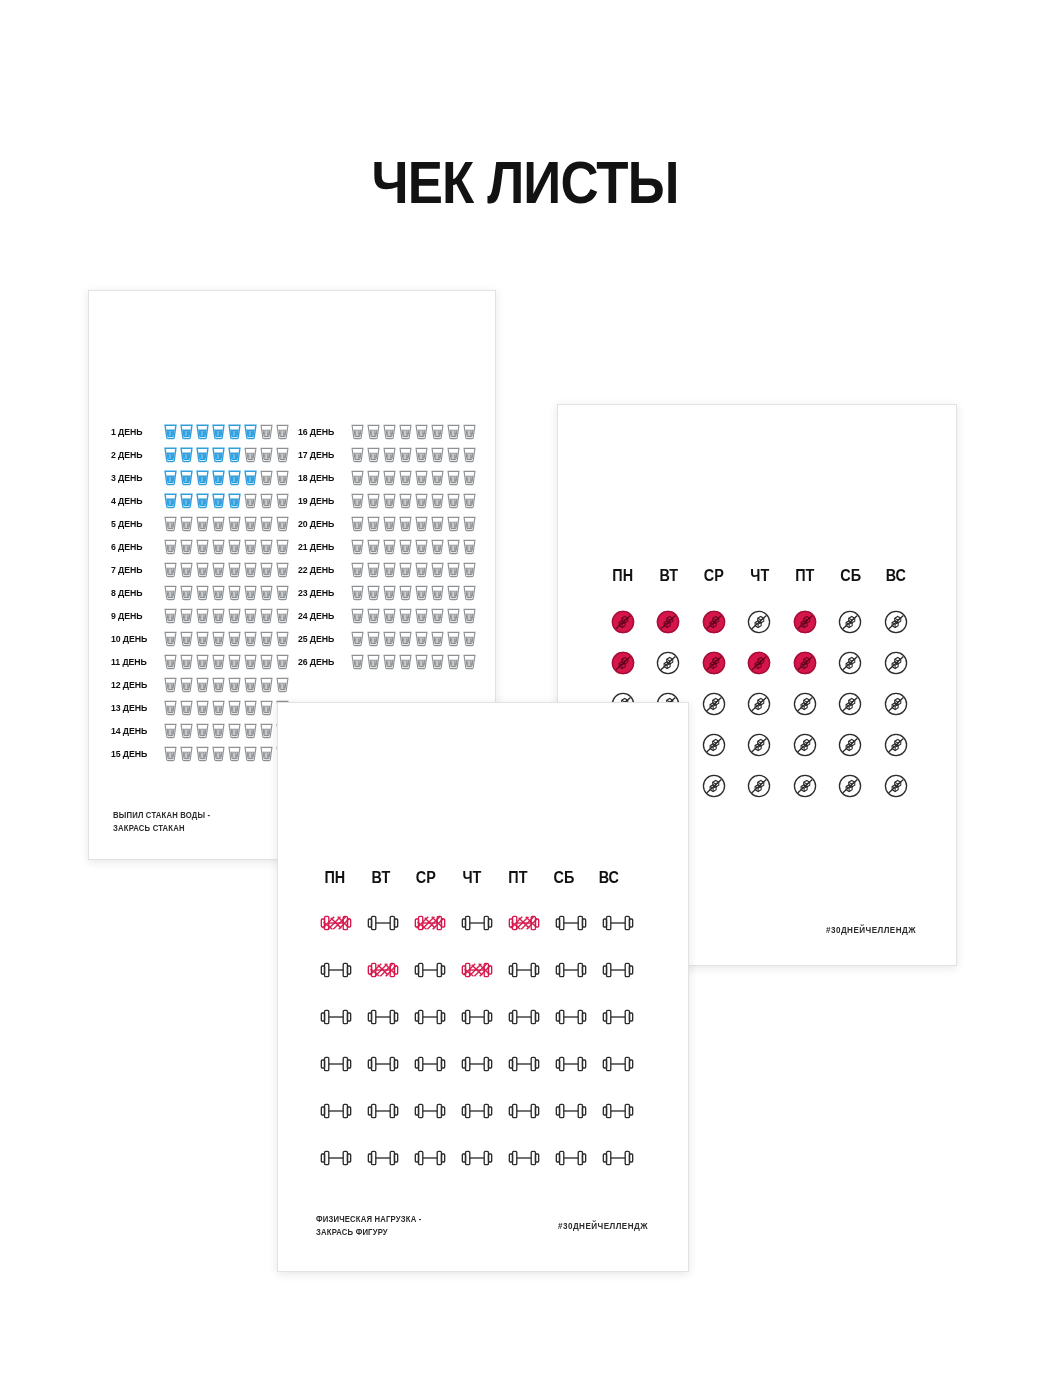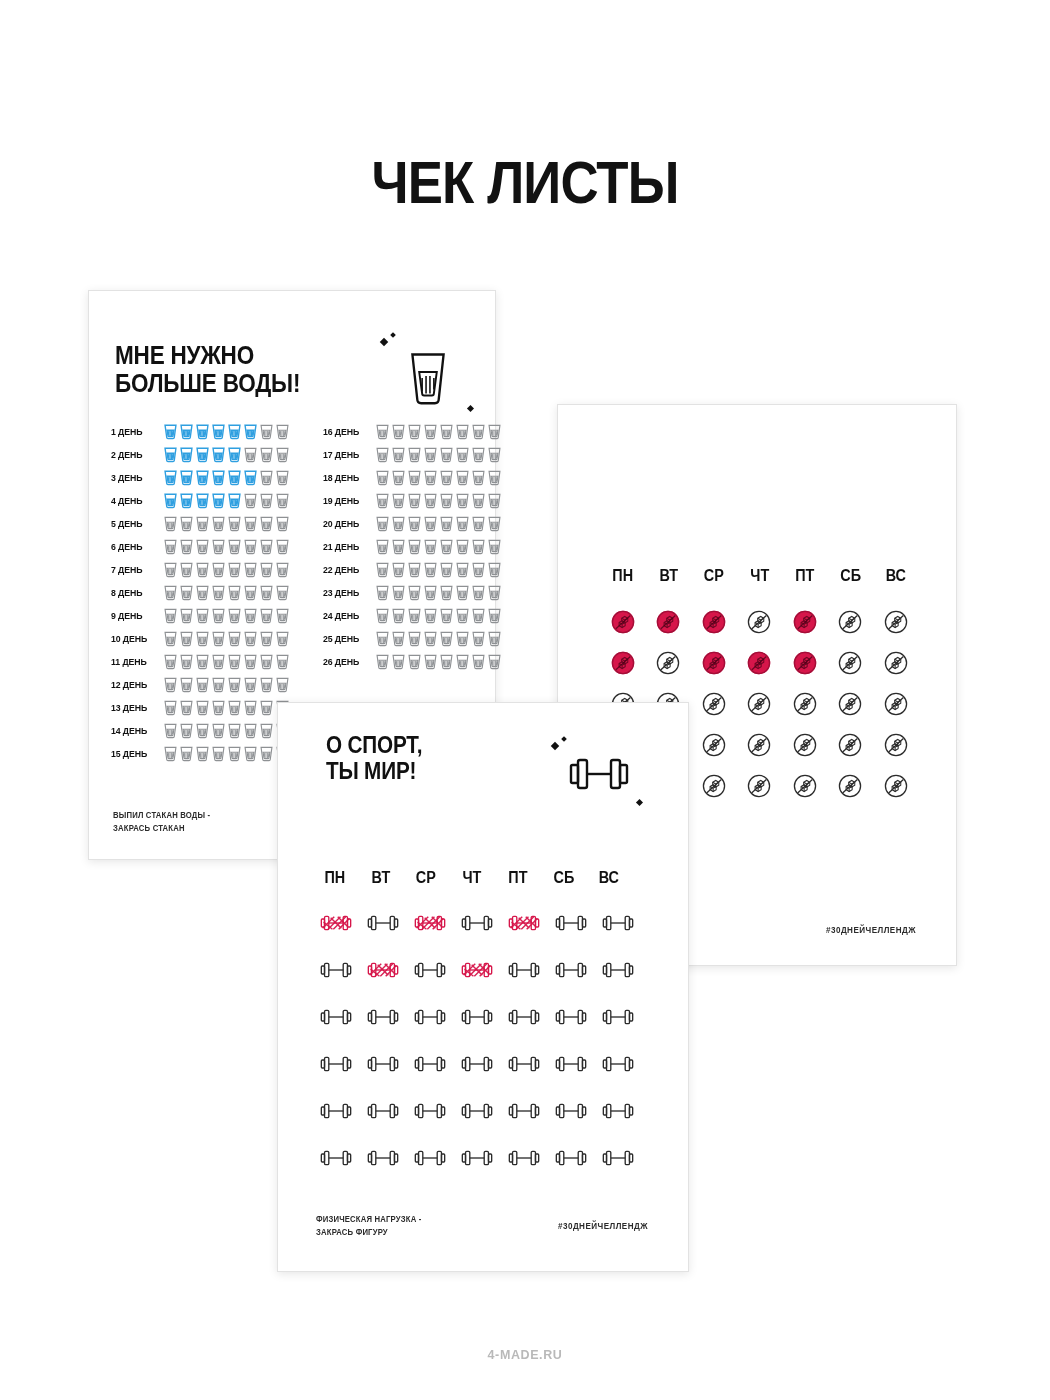--- a/index.html
+++ b/index.html
@@ -60,21 +60,21 @@
     transform: scaleX(0.9);
     transform-origin: left center;
     white-space: pre-line;
   }
 
   
   .spark { position: absolute; background: #111; }
 
   
   .water-title { font-size: 25px; }
-  .water-cols { position: absolute; top: 130px; left: 22px; display: flex; gap: 33px; }
+  .water-cols { position: absolute; top: 130px; left: 22px; display: flex; gap: 8px; }
   .water-col { display: flex; flex-direction: column; gap: 2px; }
   .water-row { display: flex; align-items: center; height: 21px; }
   .water-daylabel {
     width: 52px; text-align: left;
     font-size: 9.5px; font-weight: bold; color: #111;
     letter-spacing: -0.1px;
     transform: scaleX(0.92); transform-origin: left center;
   }
   .glass-row { display: flex; gap: 1px; }
   .glass { width: 15px; height: 17px; }
@@ -114,34 +114,20 @@
   .sport-title { font-size: 23px; }
 </style>
 </head>
 <body>
 
 <div id="stage">
 
   <div class="main-title">ЧЕК ЛИСТЫ</div>
 
   <div class="sheet sheet-water">
-    <div class="sheet-head" style="top:50px; left:26px; width:352px;">
-      <div class="sheet-title water-title">МНЕ НУЖНО
-БОЛЬШЕ ВОДЫ!</div>
-      <div style="position:relative; width:78px; height:78px; margin-top:-6px;">
-        <svg viewBox="0 0 80 80" width="78" height="78">
-          <path d="M24 20 L56 20 L51 66 Q51 70 47 70 L33 70 Q29 70 29 66 Z" fill="none" stroke="#111" stroke-width="2.4"></path>
-          <path d="M31 38 L49 38 L46 60 Q46 62 44 62 L36 62 Q34 62 34 60 Z" fill="none" stroke="#111" stroke-width="2"></path>
-          <path d="M34 44 L34 58 M38 42 L38 60 M42 42 L42 60 M46 44 L46 56" stroke="#111" stroke-width="1.6"></path>
-        </svg>
-        <div class="spark" style="width:6px;height:6px;top:4px;left:-8px;transform:rotate(45deg);"></div>
-        <div class="spark" style="width:4px;height:4px;top:-2px;left:2px;transform:rotate(45deg);"></div>
-        <div class="spark" style="width:5px;height:5px;bottom:2px;right:-6px;transform:rotate(45deg);"></div>
-      </div>
-    </div>
 
     <div class="water-cols" id="water-cols">
         <div class="water-col">
           <div class="water-row">
             <div class="water-daylabel">1 ДЕНЬ</div>
             <div class="glass-row">
               <span class="glass"><svg viewBox="0 0 16 18" width="15" height="17">
                   <path d="M2.2 2.4 L13.8 2.4 L12 15.4 Q11.9 16.6 10.7 16.6 L5.3 16.6 Q4.1 16.6 4 15.4 Z" fill="none" stroke="#2f9fe0" stroke-width="1.5"></path>
                   <path d="M4.3 7.6 L11.7 7.6 L10.6 13.8 Q10.55 14.4 10 14.4 L6 14.4 Q5.45 14.4 5.4 13.8 Z" fill="none" stroke="#2f9fe0" stroke-width="1.5"></path>
                   <path d="M5.9 8.6 L5.6 13.4 M7.4 8.4 L7.35 13.8 M8.9 8.4 L9 13.8 M10.4 8.6 L10.1 13.2" stroke="#2f9fe0" stroke-width="1.3"></path>
@@ -1766,38 +1752,20 @@
               </g>
             </svg>
           </div>
         </div>
       </div>
 
     <div class="hashtag" style="right:34px; bottom:30px; left:auto;">#30ДНЕЙЧЕЛЛЕНДЖ</div>
   </div>
 
   <div class="sheet sheet-sport">
-    <div class="sheet-head" style="top:30px; left:48px; width:310px;">
-      <div class="sheet-title sport-title">О СПОРТ,
-ТЫ МИР!</div>
-      <div style="position:relative; width:74px; height:74px; margin-top:4px;">
-        <svg viewBox="0 0 74 74" width="74" height="74">
-          <g fill="none" stroke="#111" stroke-width="2.4" stroke-linejoin="round">
-            <rect x="9" y="28" width="7" height="18" rx="1.5"></rect>
-            <rect x="16" y="23" width="9" height="28" rx="2"></rect>
-            <rect x="49" y="23" width="9" height="28" rx="2"></rect>
-            <rect x="58" y="28" width="7" height="18" rx="1.5"></rect>
-            <line x1="25" y1="37" x2="49" y2="37"></line>
-          </g>
-        </svg>
-        <div class="spark" style="width:6px;height:6px;top:6px;left:-10px;transform:rotate(45deg);"></div>
-        <div class="spark" style="width:4px;height:4px;top:0px;left:0px;transform:rotate(45deg);"></div>
-        <div class="spark" style="width:5px;height:5px;bottom:6px;right:-6px;transform:rotate(45deg);"></div>
-      </div>
-    </div>
 
     <div class="wk-head" id="sport-head" style="top:166px; left:34px; width:320px;">
         <div style="width: 47px;">ПН</div>
         <div style="width: 47px;">ВТ</div>
         <div style="width: 47px;">СР</div>
         <div style="width: 47px;">ЧТ</div>
         <div style="width: 47px;">ПТ</div>
         <div style="width: 47px;">СБ</div>
         <div style="width: 47px;">ВС</div>
       </div>
@@ -2321,14 +2289,13 @@
             </svg>
           </div>
         </div>
       </div>
 
     <div class="sheet-note" style="left:38px; bottom:32px;">ФИЗИЧЕСКАЯ НАГРУЗКА -
 ЗАКРАСЬ ФИГУРУ</div>
     <div class="hashtag" style="right:34px; bottom:40px;">#30ДНЕЙЧЕЛЛЕНДЖ</div>
   </div>
 
-  <div class="footer-url">4-MADE.RU</div>
 </div>
 
 </body></html>

